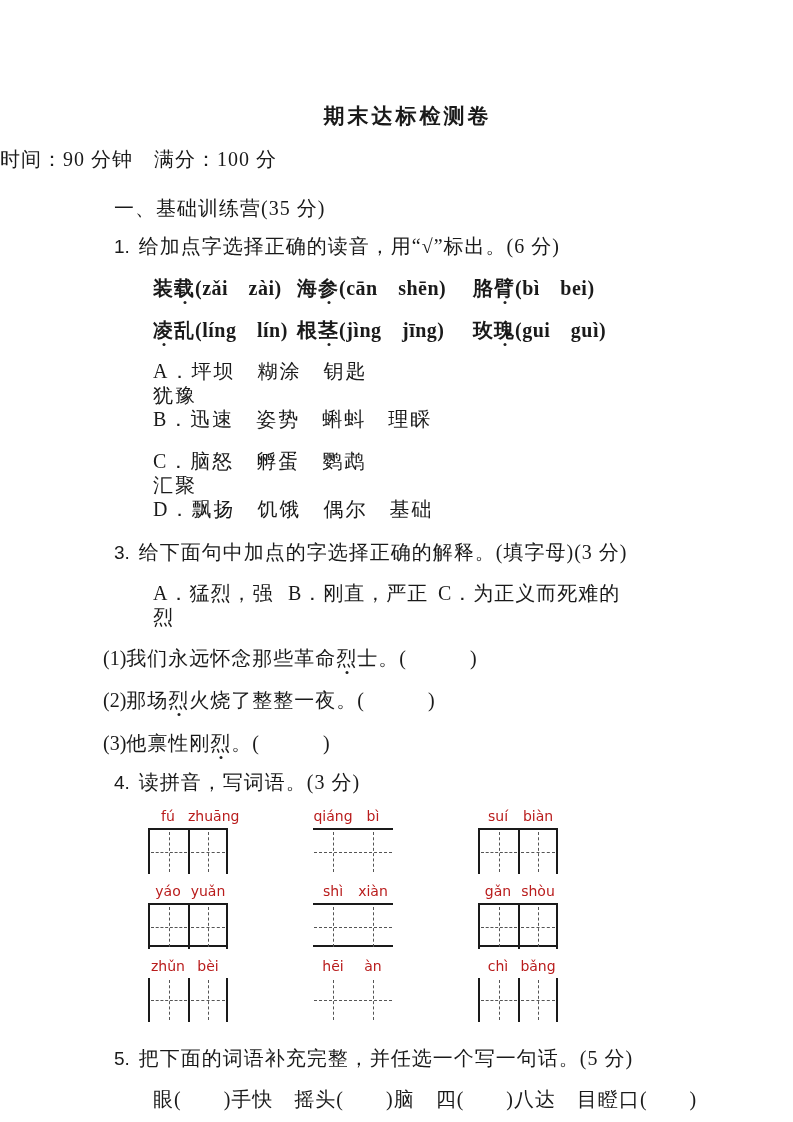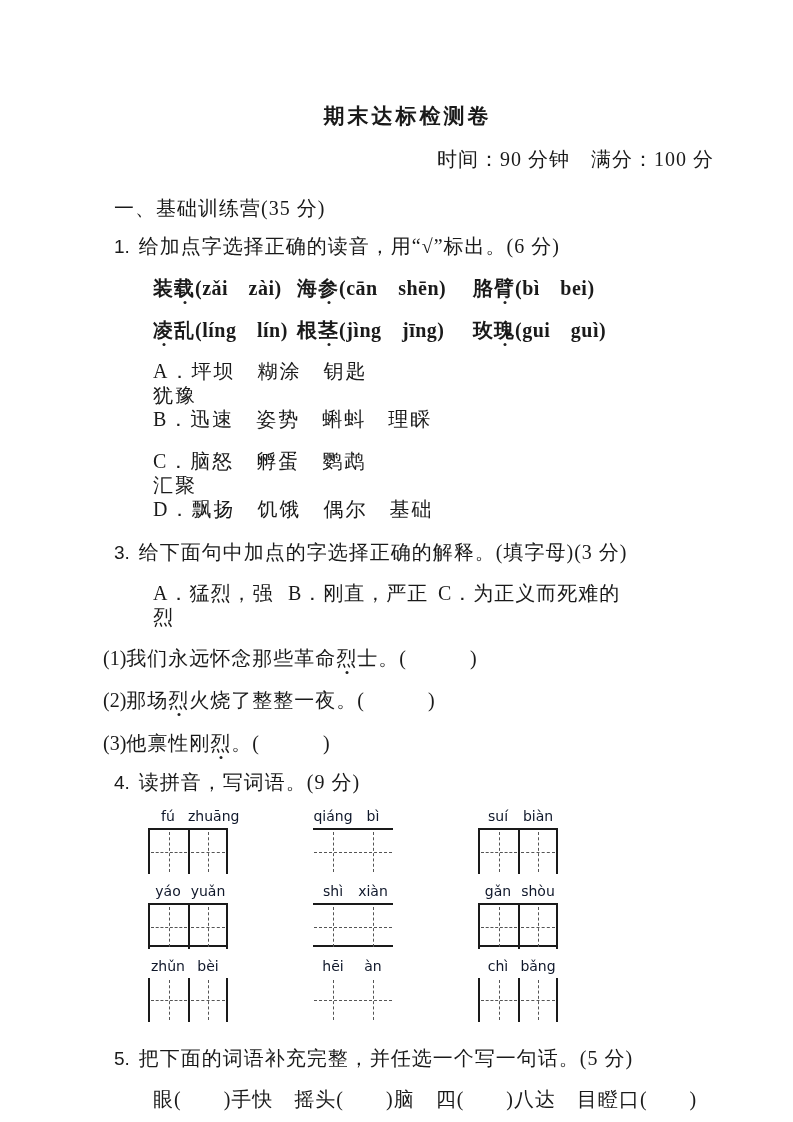--- a/index.html
+++ b/index.html
@@ -10,21 +10,21 @@
     color: #1a1a1a;
     overflow: hidden;
   }
   .page { position: relative; width: 793px; height: 1122px; background: #fff; overflow: hidden; }
 
   .title-line { padding-top: 103px; text-align: center; }
   .title-line .t {
     position: relative; left: 11px;
     font-size: 21px; font-weight: bold; letter-spacing: 3px; line-height: 26px;
   }
-  .meta-line { margin-top: 18px; text-align: right; padding-right: 79px;
+  .meta-line { margin-top: 18px; text-align: left; padding-right: 79px;
     font-size: 20px; line-height: 24px; letter-spacing: 1px; }
 
   .heading { margin: 25px 0 0 114px; font-size: 20px; line-height: 24px; letter-spacing: 1px; }
 
   .q { margin-left: 114px; font-size: 20px; line-height: 24px; letter-spacing: 1px; }
   .q .qnum { font-family: "Liberation Sans", "DejaVu Sans", sans-serif; font-size: 19px;
     letter-spacing: 0; margin-right: 9px; }
   #q1 { margin-top: 14px; }
   #q2 { margin-top: 19px; }
   #q3 { margin-top: 19px; }
@@ -56,21 +56,21 @@
   .sentence:nth-of-type(3) { margin-top: 17px; }
   .sentence .snum { letter-spacing: 0; }
 
   .grid-area { margin-left: 148px; }
   .grid-row { display: flex; margin-top: 11px; }
   .grid-row:first-child { margin-top: 13px; }
   .grid-block { width: 80px; margin-right: 85px; }
   .grid-block:nth-child(3) { margin-right: 0; }
   .grid-block:nth-child(2) { }
   .py-label { display: flex; height: 20px; font-family: "DejaVu Sans", "Liberation Sans", sans-serif;
-    font-size: 14px; color: #0f172a; }
+    font-size: 14px; color: #b91c1c; }
   .py-label span { flex: 0 0 40px; display: inline-flex; justify-content: center; white-space: nowrap; }
   .tzg { position: relative; display: flex; height: 44px; }
   .cell { position: relative; width: 40px; height: 44px; }
   .cell::before { content: ""; position: absolute; left: 50%; top: 2px; bottom: 2px;
     border-left: 1px dashed #555; }
   .cell::after { content: ""; position: absolute; top: 50%; left: 1px; right: 1px;
     border-top: 1px dashed #555; }
   .g-top { border-top: 2px solid #1a1a1a; }
   .g-bottom { border-bottom: 2px solid #1a1a1a; }
   .g-verts .cell { border-left: 2px solid #1a1a1a; }
@@ -126,21 +126,21 @@
       <span class="opt3">B．刚直，严正</span>
       <span class="opt3">C．为正义而死难的</span>
     </div>
   <div id="q3-sentences">
       <div class="sentence"><span class="snum">(1)</span><span class="zh">我们永远怀念那些革命</span><span class="zh dot">烈</span><span class="zh">士。(　　　)</span></div>
       <div class="sentence"><span class="snum">(2)</span><span class="zh">那场</span><span class="zh dot">烈</span><span class="zh">火烧了整整一夜。(　　　)</span></div>
       <div class="sentence"><span class="snum">(3)</span><span class="zh">他禀性刚</span><span class="zh dot">烈</span><span class="zh">。(　　　)</span></div>
     </div>
 
   <div class="q" id="q4">
-    <span class="qnum">4.</span><span class="stem">读拼音，写词语。(9 分)</span>
+    <span class="qnum">4.</span><span class="stem">读拼音，写词语。(3 分)</span>
   </div>
   <div class="grid-area" id="q4-grids">
       <div class="grid-row">
         <div class="grid-block">
           <div class="py-label">
             <span>fú</span>
             <span>zhuāng</span>
           </div>
           <div class="tzg g-top g-verts">
             <div class="cell"></div>

